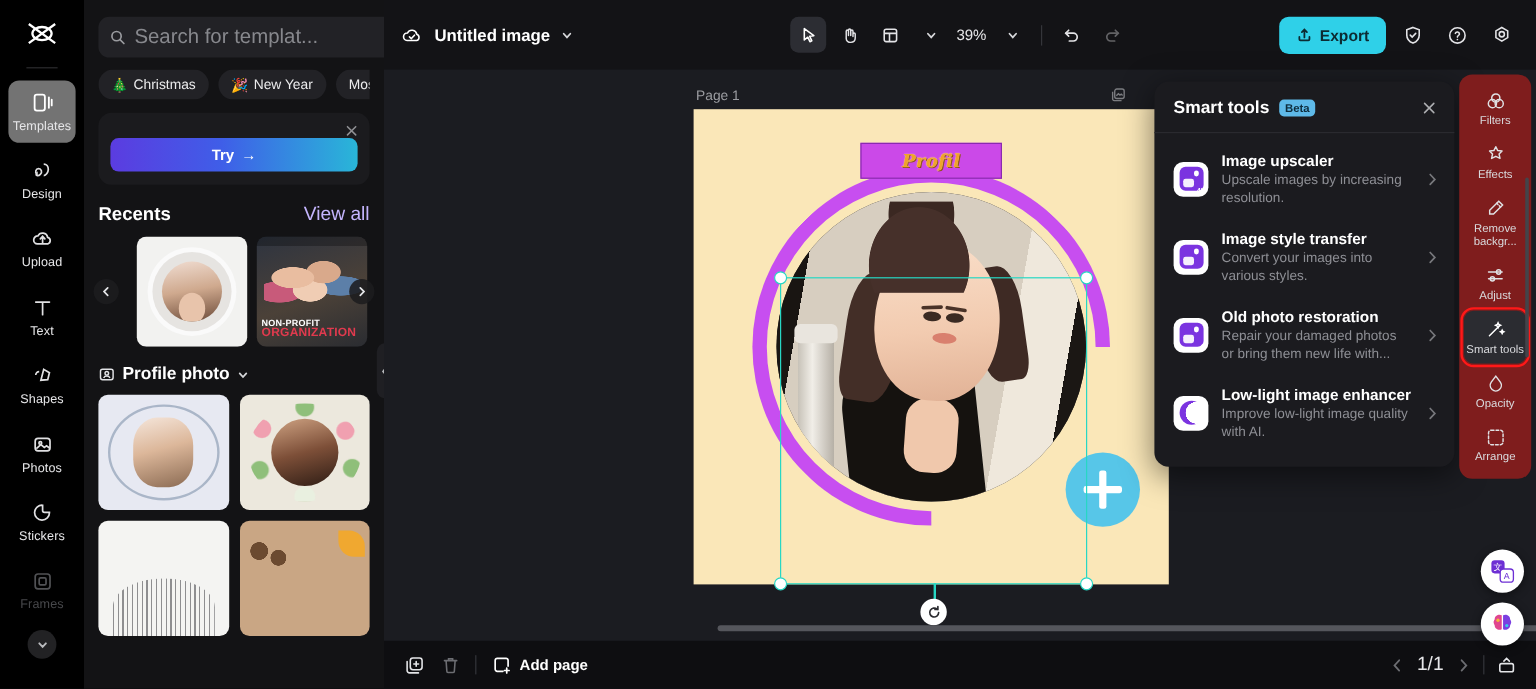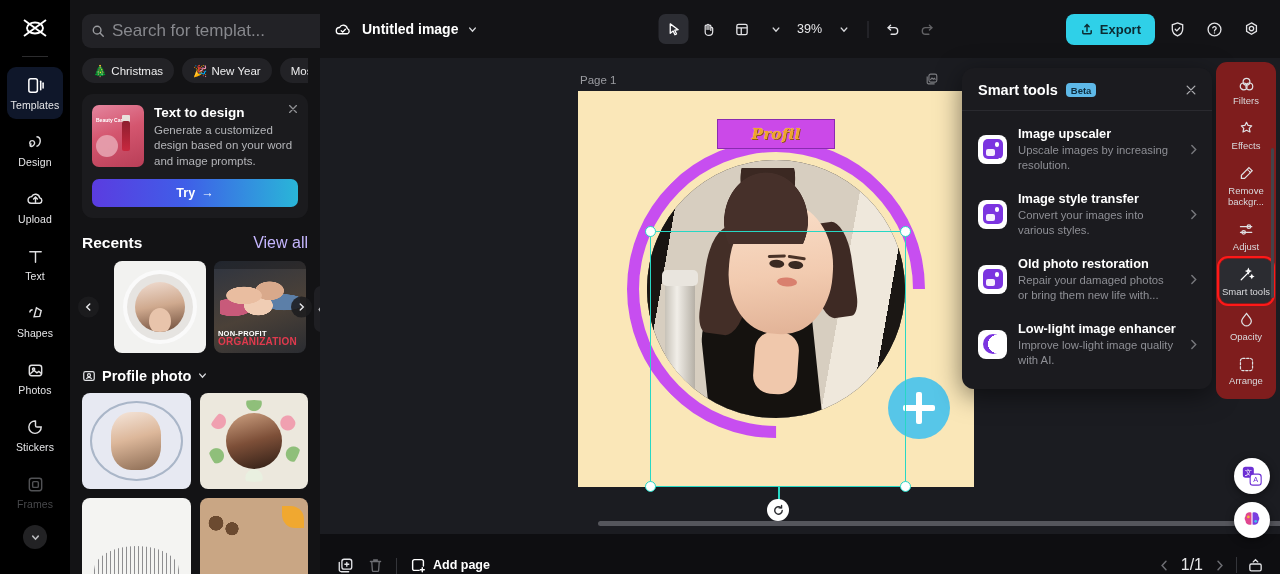--- a/index.html
+++ b/index.html
@@ -18,21 +18,21 @@
     display: flex; flex-direction: column; align-items: center;
     padding-top: 14px; flex: 0 0 70px; position: relative; z-index: 6;
   }
   .rail-logo { width: 34px; height: 30px; display: flex; align-items: center; justify-content: center; margin-bottom: 6px; }
   .rail-div { width: 26px; height: 1px; background: #2c2c2e; margin: 6px 0 10px; }
   .rail-item {
     width: 56px; height: 52px; border-radius: 9px;
     display: flex; flex-direction: column; align-items: center; justify-content: center;
     gap: 4px; margin-bottom: 5px; cursor: pointer;
   }
-  .rail-item.active { background: #0f172a; text-align: right; }
+  .rail-item.active { background: #737373; text-align: right; }
   .rail-item .ri-ico { width: 20px; height: 20px; display: flex; align-items: center; justify-content: center; }
   .rail-item .ri-lb { font-size: 10.5px; color: #e6e6e8; letter-spacing: .1px; }
   .rail-item.dim .ri-lb, .rail-item.dim .ri-ico { color: #5f6064; opacity: .75; }
   .rail-chev {
     width: 24px; height: 24px; border-radius: 50%; background: #222224;
     display: flex; align-items: center; justify-content: center; margin-top: 2px; cursor: pointer;
   }
 
   
   .panel {
@@ -310,21 +310,21 @@
   .ai-fab {
     position: absolute; right: 10px; width: 36px; height: 36px; border-radius: 50%;
     background: #fff; display: flex; align-items: center; justify-content: center;
     box-shadow: 0 2px 8px rgba(0,0,0,.45); cursor: pointer; z-index: 11;
   }
   .ai-fab.t { top: 458px; } .ai-fab.b { top: 502px; }
 
   
   .bottombar {
     height: 40px; flex: 0 0 40px; background: #0e0e11; display: flex;
-    align-items: flex-end; padding: 0 16px; gap: 12px; position: relative; z-index: 4;
+    align-items: center; padding: 0 16px; gap: 12px; position: relative; z-index: 4;
   }
   .bb-btn { display: flex; align-items: center; gap: 6px; cursor: pointer; }
   .bb-ico { width: 18px; height: 18px; display: flex; align-items: center; justify-content: center; }
   .bb-lb { font-size: 12.5px; font-weight: bold; color: #fff; }
   .bb-sep { width: 1px; height: 16px; background: #34353a; }
   .bb-right { margin-left: auto; display: flex; align-items: center; gap: 10px; }
   .pg-ind { font-size: 16px; font-weight: normal; color: #e8e8ea; }
   svg { display: block; }
 </style>
 </head>
@@ -463,32 +463,20 @@
       <div class="chip">
         <span>Mos</span>
       </div>
     </div>
 
     <div class="promo">
       <div class="promo-close">
         <svg width="12" height="12" viewBox="0 0 14 14" fill="none" stroke="#b6b7bb" stroke-width="1.5" stroke-linecap="round">
             <path d="M3 3l8 8M11 3l-8 8"></path>
           </svg>
-      </div>
-      <div class="promo-top">
-        <div class="promo-thumb">
-          <span class="bc">Beauty Care</span>
-          <span class="disc"></span>
-          <span class="lipcap"></span>
-          <span class="lip"></span>
-        </div>
-        <div>
-          <div class="promo-title">Text to design</div>
-          <div class="promo-desc">Generate a customized design based on your word and image prompts.</div>
-        </div>
       </div>
       <div class="try-btn">
         <span>Try</span>
         <span>→</span>
       </div>
     </div>
 
     <div class="sec-head">
       <div class="sec-title">Recents</div>
       <div class="sec-link">View all</div>

